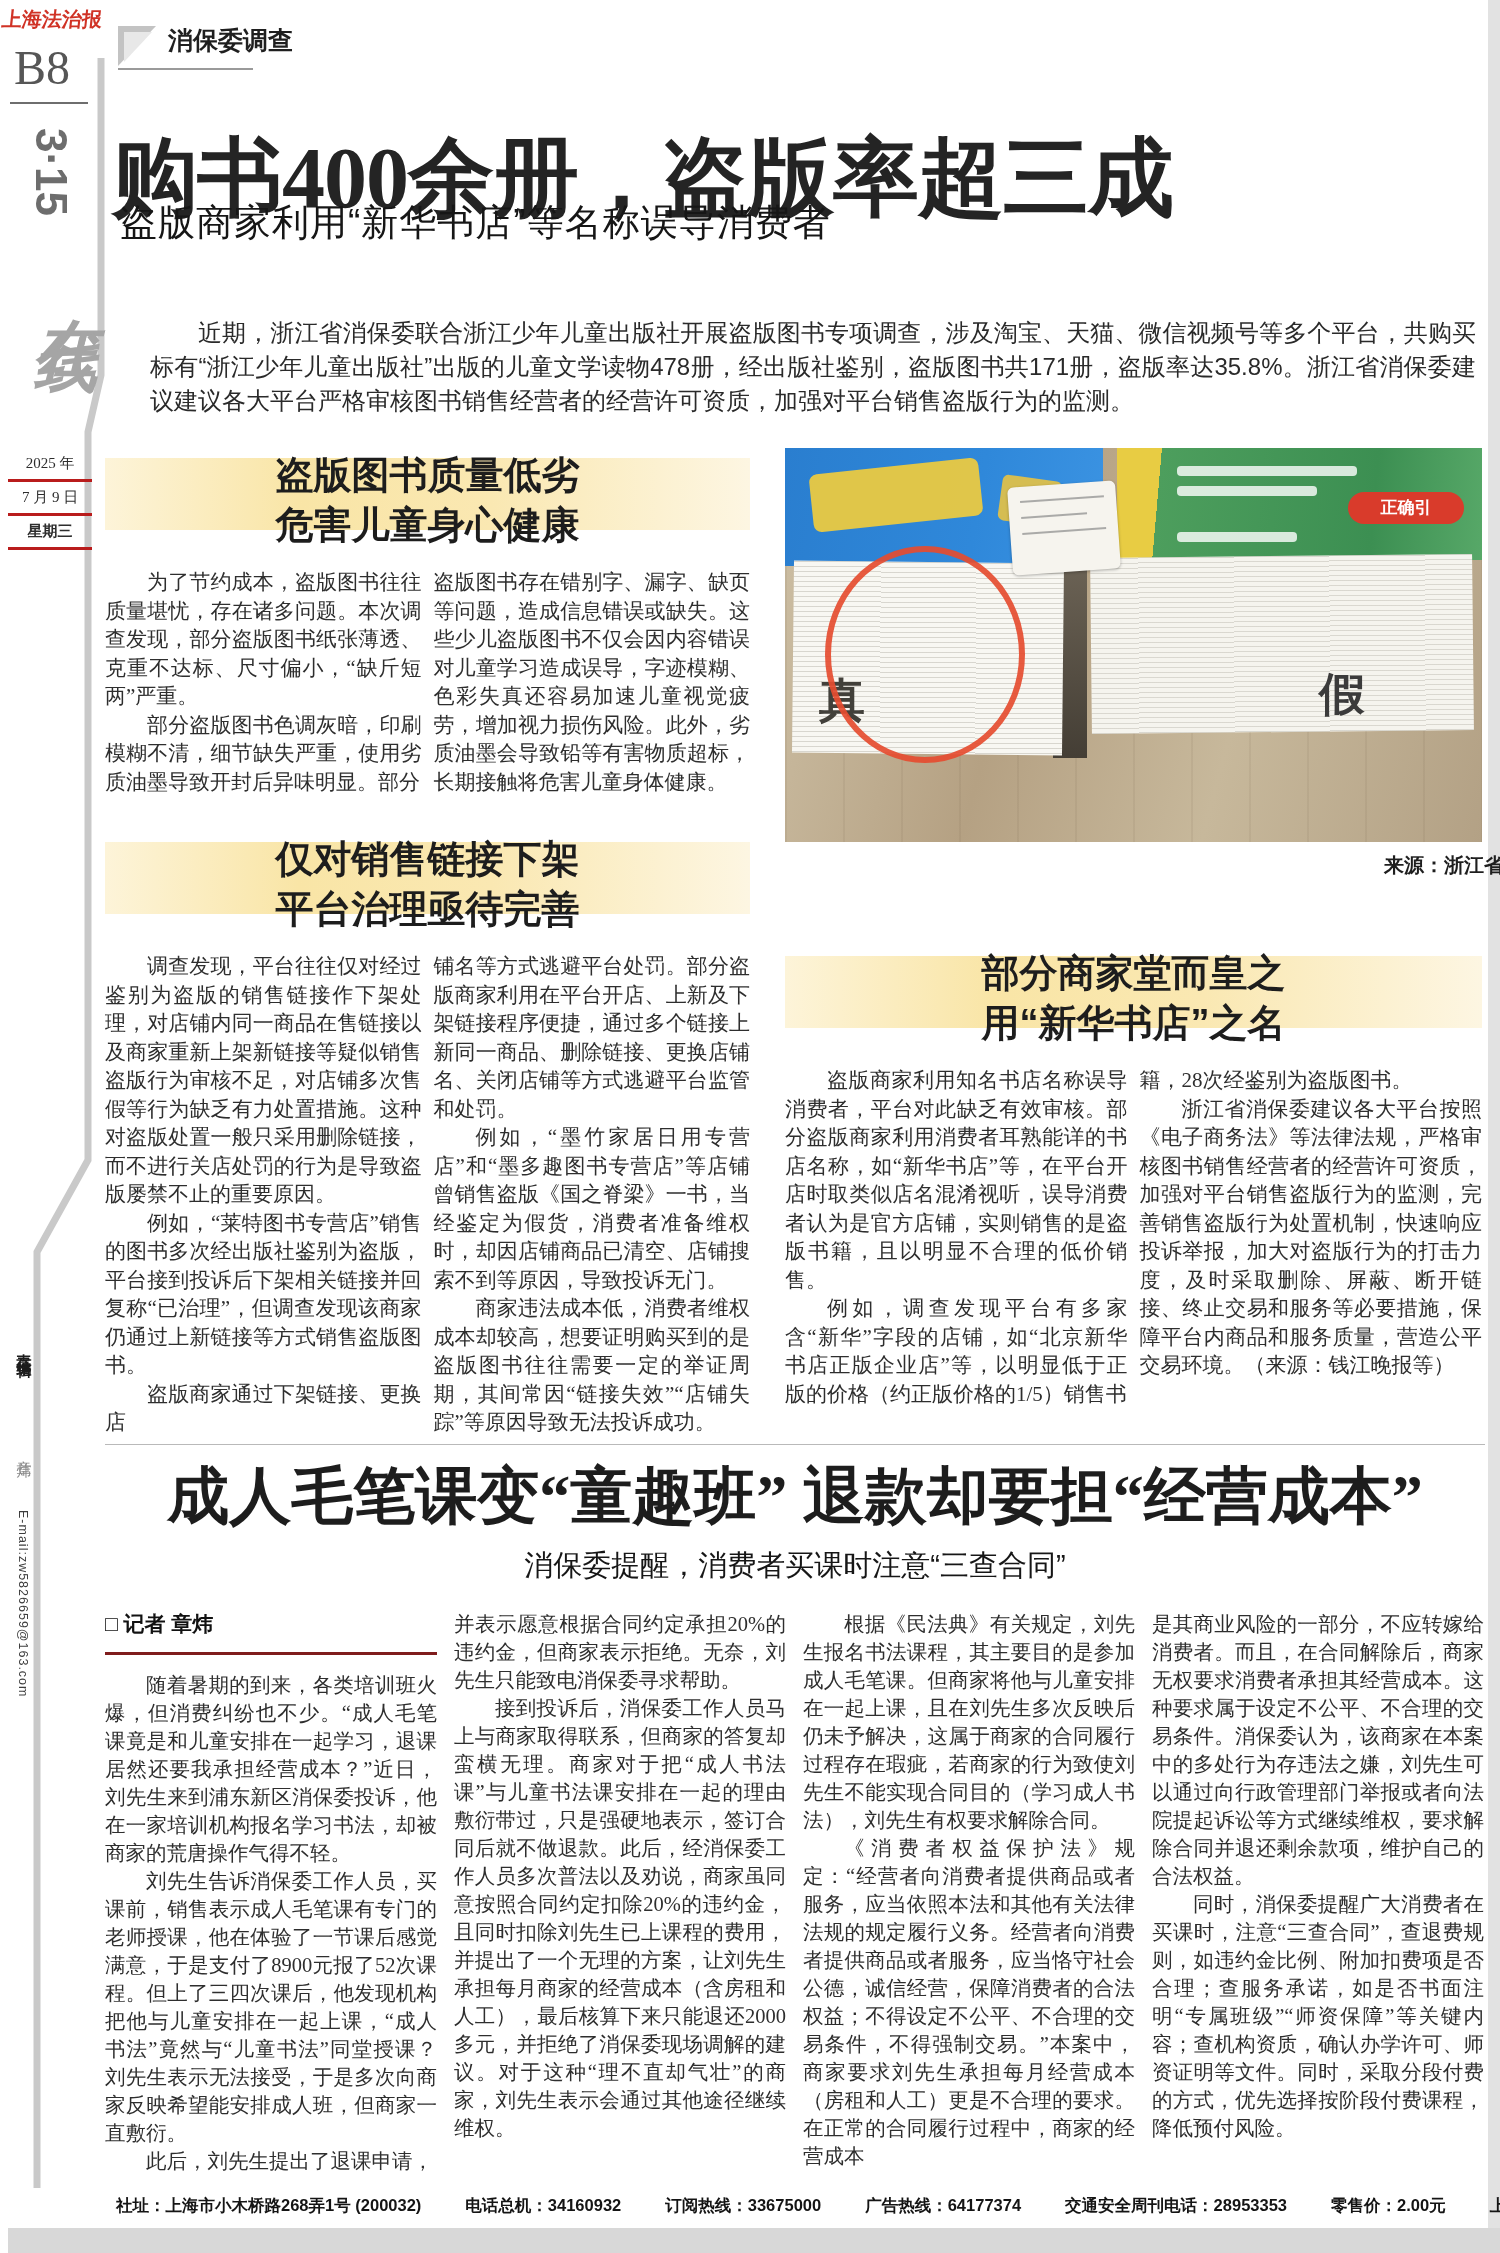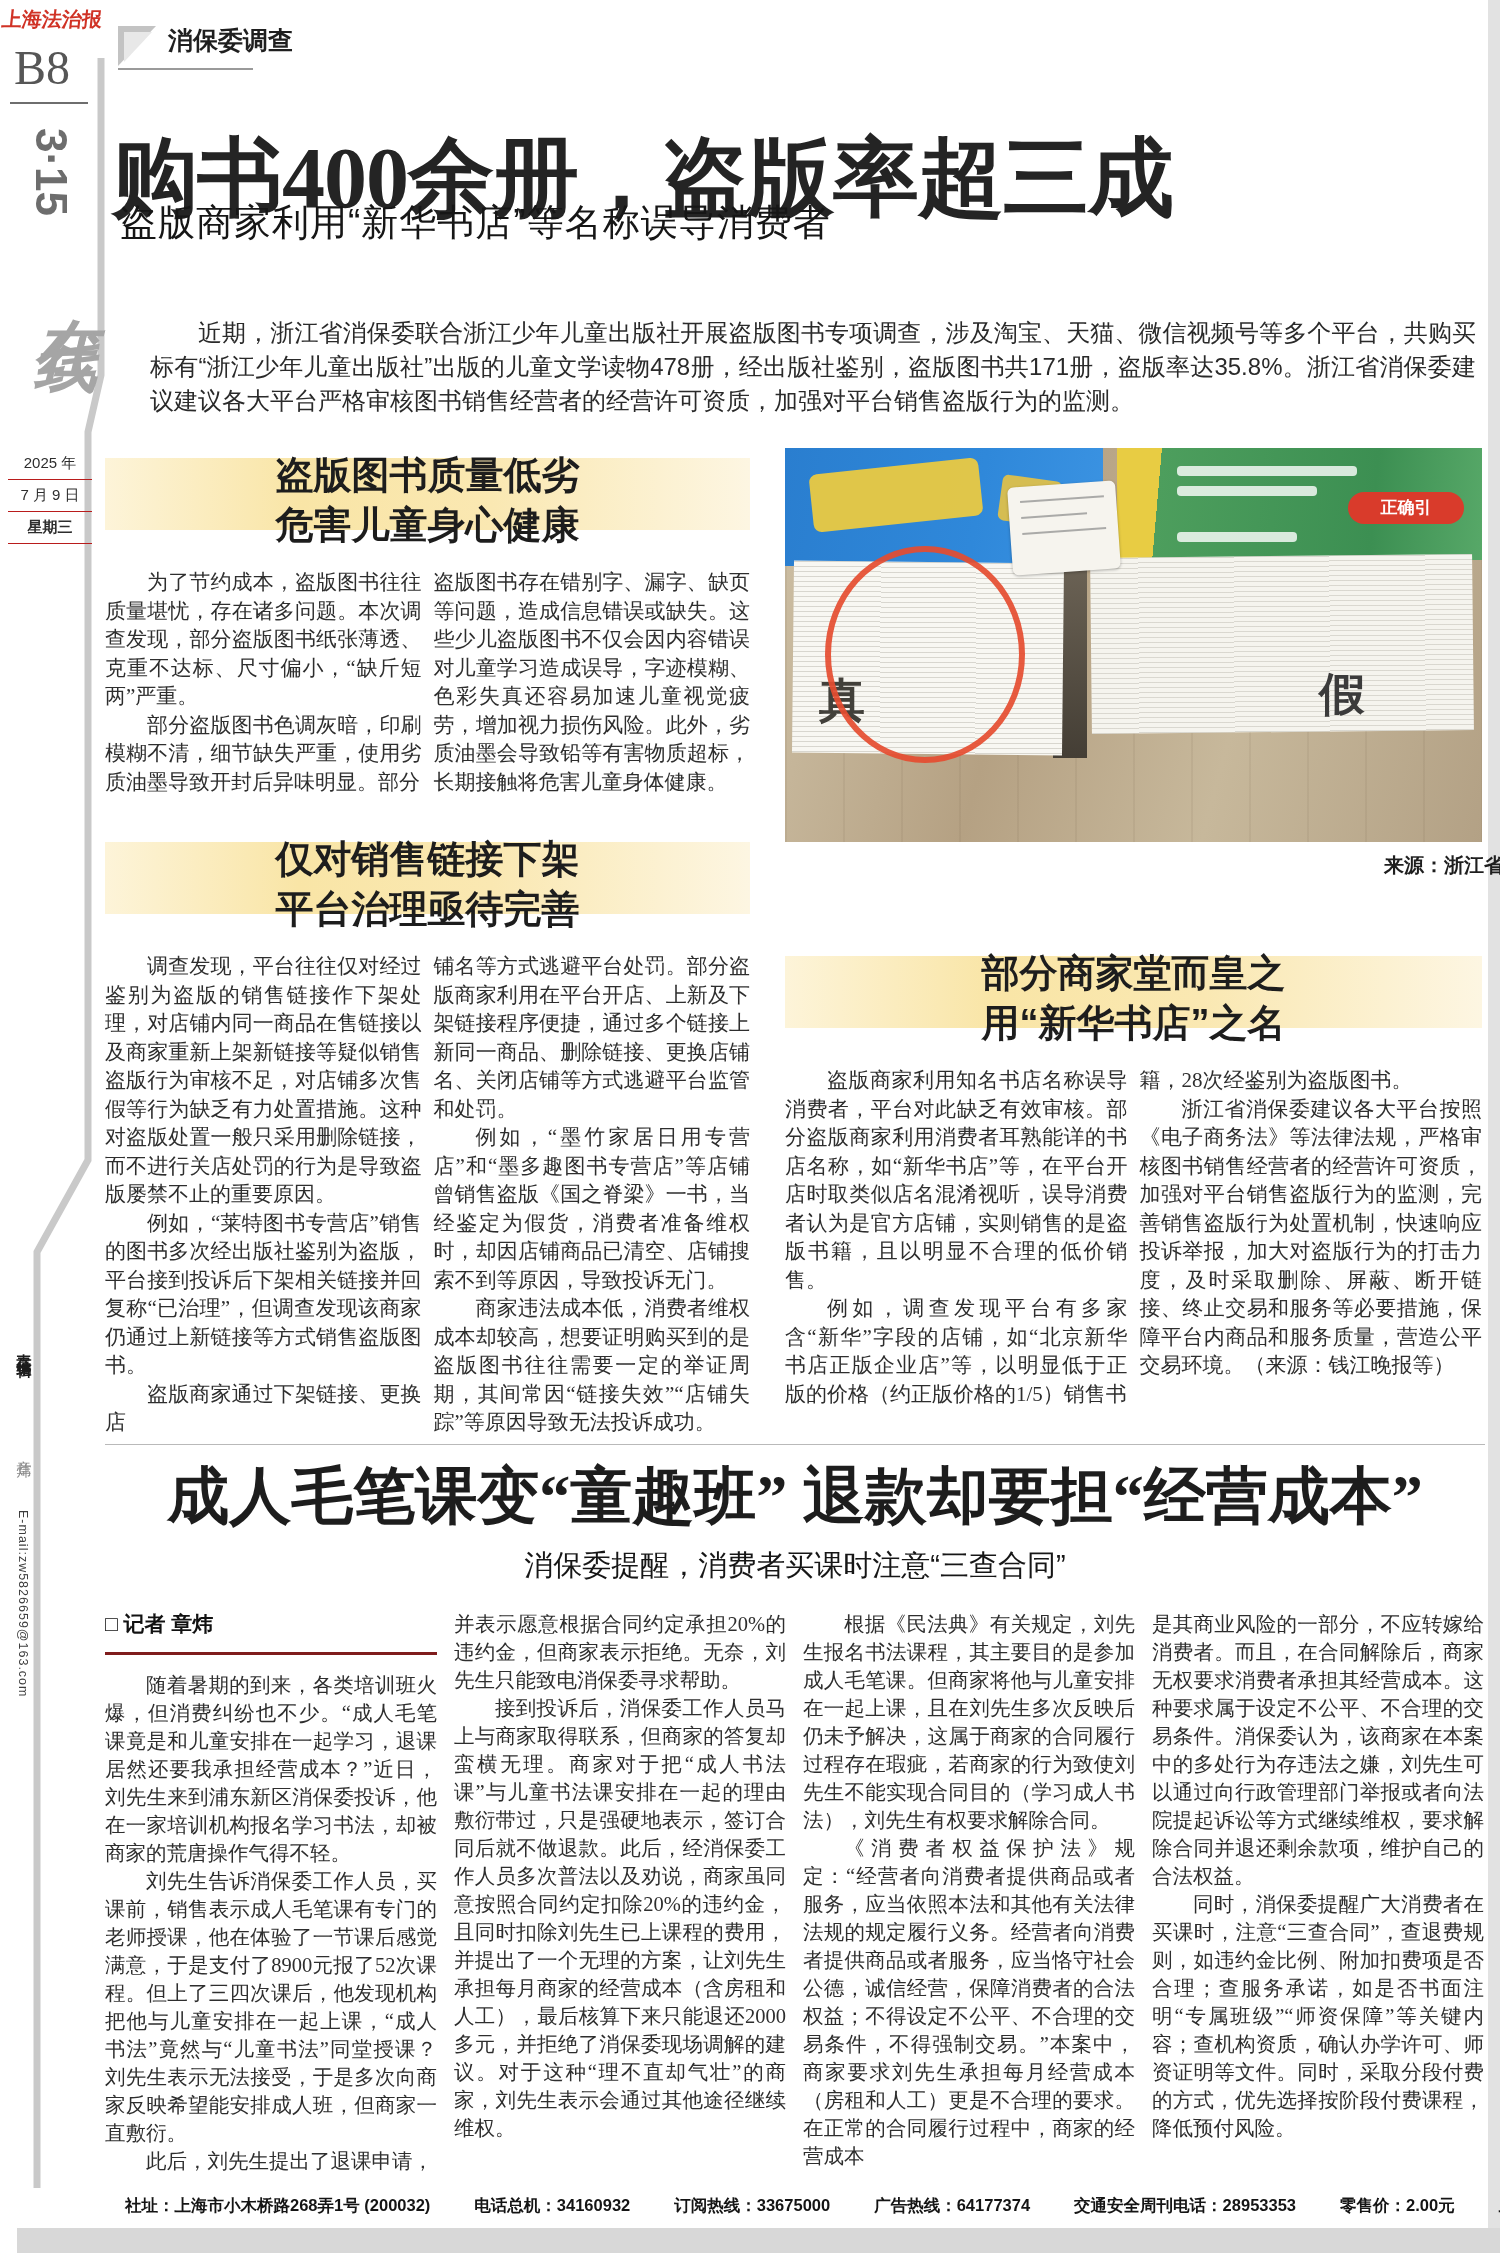--- a/index.html
+++ b/index.html
@@ -14,21 +14,21 @@
   .pageno-rule{position:absolute;left:10px;top:102px;width:78px;height:2px;background:#6e6e6e;}
   .campaign{position:absolute;left:6px;top:128px;width:90px;height:150px;}
   .campaign span{display:block;transform:rotate(90deg);transform-origin:50% 50%;
         font-family:"Liberation Sans",sans-serif;font-weight:bold;font-size:44px;color:#6d6d6d;
         width:150px;margin-left:-30px;margin-top:50px;}
   .colname{position:absolute;left:22px;top:268px;writing-mode:vertical-rl;
         font-family:"Liberation Serif",serif;font-style:italic;font-weight:700;
         font-size:64px;color:#a5a5a5;letter-spacing:10px;}
   .dates{position:absolute;left:8px;top:448px;width:84px;font-family:"Liberation Sans",sans-serif;
         font-size:15px;color:#2d2d2d;text-align:center;}
-  .dates .row{padding:6px 0;border-bottom:1px solid #b91c1c;}
+  .dates .row{padding:6px 0;border-bottom:3px solid #b91c1c;font-family:Liberation Serif, serif;}
   .dates .row:last-child{font-weight:bold;}
   .editor-v{position:absolute;left:14px;top:1342px;writing-mode:vertical-rl;
         font-family:"Liberation Sans",sans-serif;font-size:15px;font-weight:bold;color:#1c1c1c;letter-spacing:3px;}
   .editor-name-v{position:absolute;left:14px;top:1448px;writing-mode:vertical-rl;
         font-family:"Liberation Sans",sans-serif;font-size:15px;color:#8a8a8a;letter-spacing:3px;}
   .email-v{position:absolute;left:16px;top:1510px;writing-mode:vertical-rl;
         font-family:"Liberation Sans",sans-serif;font-size:12.5px;color:#3d3d3d;letter-spacing:1px;height:420px;}
   #border-line{position:absolute;left:0;top:0;}
   #page-edge-right{position:absolute;left:1488px;top:0;width:12px;height:2253px;background:#e2e2e2;}
   
@@ -108,21 +108,21 @@
   #story2 .sub{margin-top:14px;text-align:center;font-family:"Liberation Sans",sans-serif;
         font-size:29px;color:#161616;}
   .story-cols{display:flex;gap:17px;margin-top:24px;}
   .scol{width:332px;font-family:"Liberation Serif",serif;font-size:20.5px;line-height:28px;
         color:#2e2e2e;text-align:justify;}
   .scol p{margin:0;text-indent:2em;}
   .scol p.fc{text-indent:0;}
   .byline{font-family:"Liberation Sans",sans-serif;font-weight:bold;font-size:21px;color:#111;
         border-bottom:3px solid #7f1d1d;padding-bottom:14px;margin-bottom:16px;}
   
-  #footer{position:absolute;left:17px;top:2190px;width:1246px;height:63px;}
+  #footer{position:absolute;left:8px;top:2190px;width:1246px;height:63px;}
   #footer .frow{display:flex;gap:44px;padding-left:108px;align-items:center;height:32px;
         font-family:"Liberation Sans",sans-serif;font-weight:bold;font-size:16.5px;color:#141414;white-space:nowrap;}
   #footer .fband{position:absolute;left:0;top:38px;width:1500px;height:25px;background:#d8d8d8;}
 </style>
 </head>
 <body>
 
 <div id="sidebar">
   <svg id="border-line" width="110" height="2253">
     <polyline points="101,58 101,375 88,432 88,1160 37,1252 37,2188" fill="none" stroke="#c9c9c9" stroke-width="7"></polyline>

